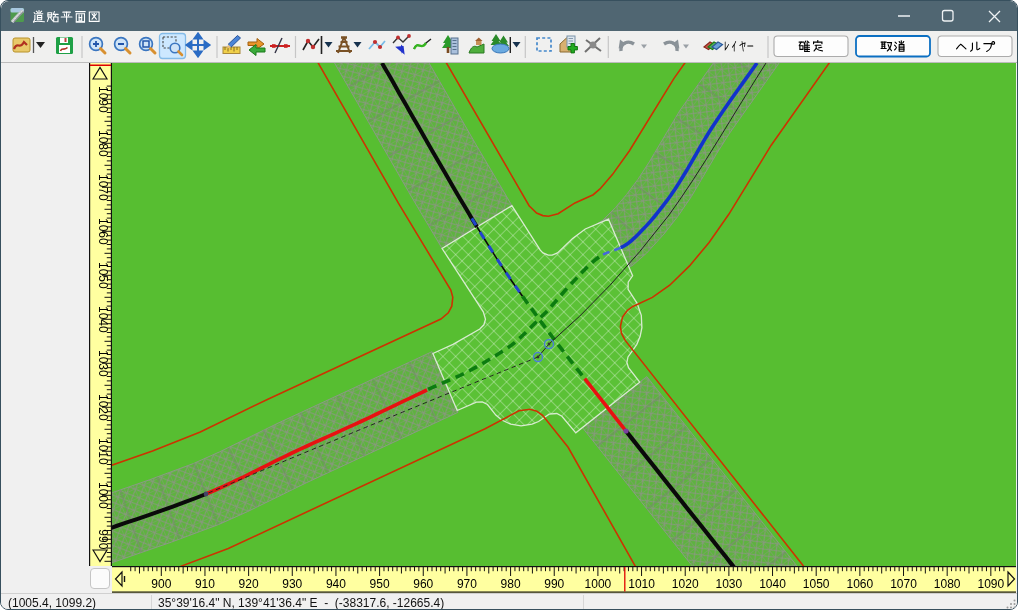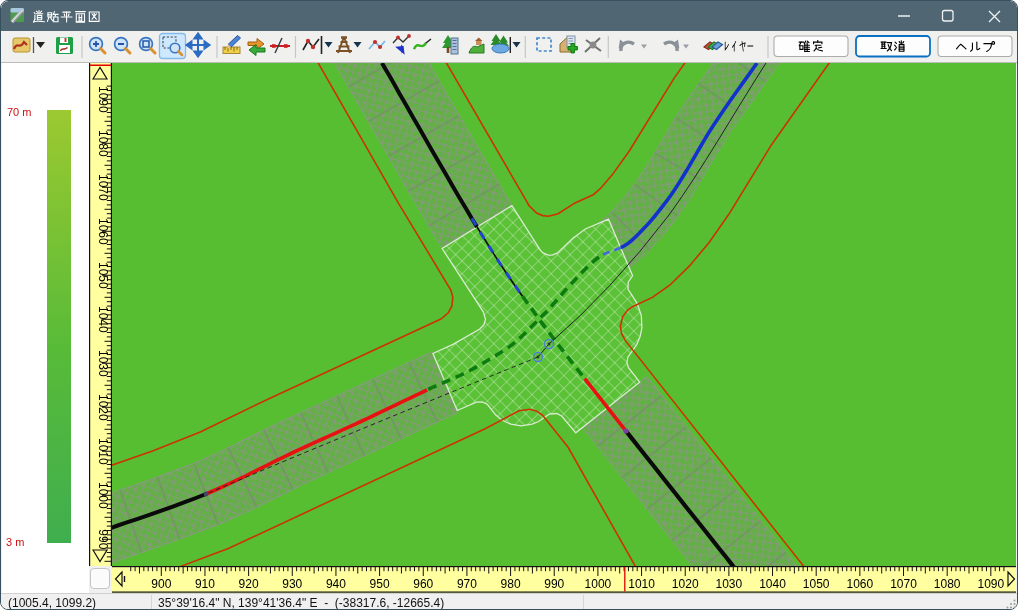--- a/index.html
+++ b/index.html
@@ -249,25 +249,20 @@
         </g>
         <g transform="translate(967.5,9.0) scale(1.042,1.042)" fill="none" stroke="#000" stroke-width="1.10" stroke-linecap="round">
           <path d="M3.8,3 V8.5 C3.8,9.5 3.2,10.2 2,10.8"></path>
           <path d="M8,2 V8.5 C8,9.8 9.3,9.5 10.8,8"></path>
         </g>
         <g transform="translate(981.0,9.0) scale(1.042,1.042)" fill="none" stroke="#000" stroke-width="1.10" stroke-linecap="round">
           <path d="M1.8,3.5 H9 C9.2,6.5 7.5,9.5 4.5,11"></path>
           <path d="M10.8,1.5 a1.3,1.3 0 1 0 0.01,0"></path>
         </g>
       </svg></div>
- <div id="side">
-   <div class="lbl" style="left:5px;top:43px">70 m</div>
-   <div class="lbl" style="left:4px;top:473px">3 m</div>
-   <div id="grad"></div>
- </div>
  <svg id="cnv" width="904" height="503">
   <defs>
    <pattern id="h0" width="9.5" height="9.5" patternUnits="userSpaceOnUse" patternTransform="rotate(60)">
      <path d="M0,0 H9.5 M0,0 V9.5 M0,0 L9.5,9.5 M9.5,0 L0,9.5" stroke="#88987e" stroke-width="1" fill="none"></path>
         </pattern>
    <pattern id="h1" width="9.5" height="9.5" patternUnits="userSpaceOnUse" patternTransform="rotate(128)">
      <path d="M0,0 H9.5 M0,0 V9.5 M0,0 L9.5,9.5 M9.5,0 L0,9.5" stroke="#88987e" stroke-width="1" fill="none"></path>
         </pattern>
    <pattern id="h2" width="9.5" height="9.5" patternUnits="userSpaceOnUse" patternTransform="rotate(156)">
      <path d="M0,0 H9.5 M0,0 V9.5 M0,0 L9.5,9.5 M9.5,0 L0,9.5" stroke="#88987e" stroke-width="1" fill="none"></path>

